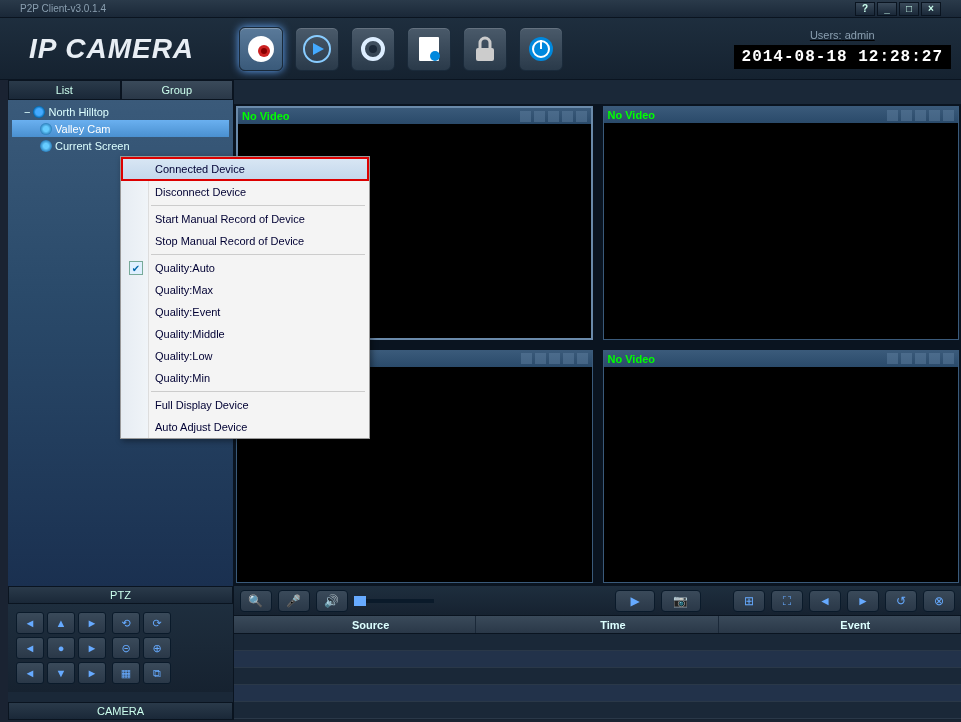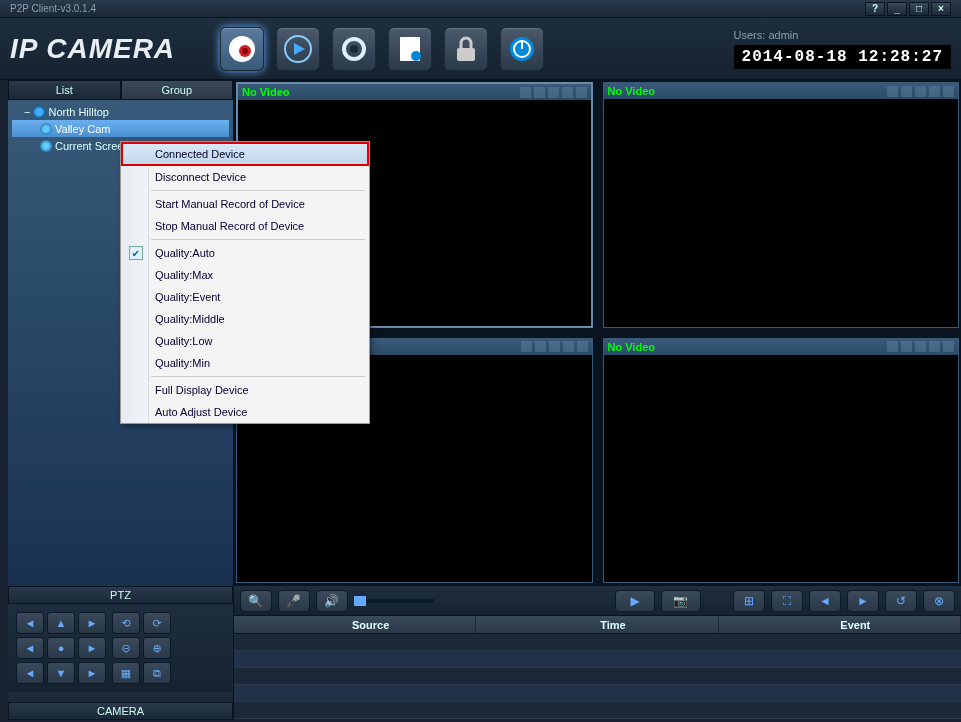--- a/index.html
+++ b/index.html
@@ -1,27 +1,27 @@
 <!DOCTYPE html>
 <html><head>
 <meta charset="utf-8">
 <style>
 * { box-sizing: border-box; margin: 0; padding: 0; font-family: Arial, sans-serif; }
 body { width: 961px; height: 722px; background: #1a2332; overflow: hidden; position: relative; }
 
-.titlebar { height: 18px; background: linear-gradient(#2a3a4a,#1a2838); display: flex; align-items: center; padding: 0 10px; font-size: 10px; color: #8a9fb0; border-bottom: 1px solid #0a1420; }
+.titlebar { height: 18px; background: linear-gradient(#2a3a4a,#1a2838); display: flex; align-items: center; padding: 0 20px; font-size: 10px; color: #8a9fb0; border-bottom: 1px solid #0a1420; }
 .titlebar .spacer { flex: 1; }
 .titlebar .winbtn { width: 20px; height: 14px; margin-left: 2px; background: linear-gradient(#3a4a5a,#1a2838); border: 1px solid #0a1420; display: flex; align-items: center; justify-content: center; color: #cfe; font-size: 10px; font-weight: bold; cursor: pointer; }
 
 .header { height: 62px; background: linear-gradient(#1e2e3e,#152230); display: flex; align-items: center; padding: 0 10px; border-bottom: 1px solid #0a1420; }
-.logo { font-family: Impact, Arial Black, sans-serif; font-size: 28px; color: #e8eef4; letter-spacing: 1px; font-style: italic; font-weight: bold; }
+.logo { font-family: Impact, Arial Black, sans-serif; font-size: 28px; color: #e8eef4; letter-spacing: 1px; font-style: italic; font-weight: bold; margin-left: 19px; }
 .toolbar-main { display: flex; gap: 12px; margin-left: 45px; }
 .tbtn { width: 44px; height: 44px; border-radius: 6px; background: linear-gradient(#4a5a6a,#2a3a4a); border: 1px solid #1a2a3a; display: flex; align-items: center; justify-content: center; cursor: pointer; position: relative; box-shadow: inset 0 1px 0 rgba(255,255,255,0.15); }
 .tbtn.active { background: linear-gradient(#5a7a9a,#3a5a7a); box-shadow: 0 0 8px #6af, inset 0 1px 0 rgba(255,255,255,0.25); }
-.header-right { margin-left: auto; text-align: left; }
+.header-right { margin-left: auto; text-align: center; text-decoration: underline; }
 .users { color: #8a9fb0; font-size: 11px; margin-bottom: 4px; }
 .datetime { background: #000; color: #fff; font-family: 'Courier New', monospace; font-size: 16px; padding: 3px 8px; font-weight: bold; letter-spacing: 1px; }
 
 .content { display: flex; height: 640px; }
 
 .sidebar { width: 226px; background: #1a2838; display: flex; flex-direction: column; border-right: 1px solid #0a1420; margin-left: 8px; }
 .tabs { display: flex; height: 20px; }
 .tab { flex: 1; background: linear-gradient(#2a3a4a,#1a2838); color: #cfe; font-size: 11px; display: flex; align-items: center; justify-content: center; border: 1px solid #0a1420; cursor: pointer; }
 .tab.inactive { background: linear-gradient(#3a4a5a,#2a3848); }
 .tree { flex: 1; background: linear-gradient(to bottom,#3a5a7a,#2a4a6a 40%,#1a3050); padding: 3px 4px; font-size: 11px; color: #dff; overflow: hidden; }
@@ -32,21 +32,21 @@
 .tree-icon-folder { display:inline-block; width:12px; height:12px; background: radial-gradient(circle,#4af 40%,#06a 70%); border-radius:50%; }
 .tree-icon-cam { display:inline-block; width:12px; height:12px; background: radial-gradient(circle,#6cf 30%,#048); border-radius:50%; }
 .ptz-label { height: 18px; background: linear-gradient(#2a3a4a,#1a2838); color: #cfe; font-size: 11px; display: flex; align-items: center; justify-content: center; border: 1px solid #0a1420; }
 .ptz-panel { background: linear-gradient(#1e2e3e,#162230); padding: 8px; display: flex; gap: 6px; }
 .ptz-grid { display: grid; grid-template-columns: repeat(3, 28px); grid-template-rows: repeat(3, 22px); gap: 3px; }
 .ptz-btn { background: linear-gradient(#3a4a5a,#2a3848); border: 1px solid #0a1a2a; border-radius: 3px; display: flex; align-items: center; justify-content: center; color: #6af; font-size: 11px; cursor: pointer; }
 .ptz-grid2 { display: grid; grid-template-columns: repeat(2, 28px); grid-template-rows: repeat(3, 22px); gap: 3px; }
 .preset-label { height: 18px; background: linear-gradient(#2a3a4a,#1a2838); color: #cfe; font-size: 11px; display: flex; align-items: center; justify-content: center; border: 1px solid #0a1420; margin-top: 10px;}
 
 .main { flex: 1; display: flex; flex-direction: column; background: #1a2838; position: relative; }
-.video-grid { display: grid; grid-template-columns: 1fr 1fr; grid-template-rows: 1fr 1fr; gap: 10px; height: 626px; padding: 2px; background: #0a1420; }
+.video-grid { display: grid; grid-template-columns: 1fr 1fr; grid-template-rows: 1fr 1fr; gap: 10px; height: 626px; padding: 2px; background: #0a1420; margin-top: 24px; }
 .video-cell { background: #000; border: 1px solid #3a5a7a; display: flex; flex-direction: column; }
 .video-cell.active { border: 2px solid #6a8aaa; }
 .video-header { height: 16px; background: linear-gradient(#3a5a7a,#2a4a6a); display: flex; align-items: center; padding: 0 4px; }
 .novideo { color: #0f0; font-weight: bold; font-size: 11px; }
 .video-ctrls { margin-left: auto; display: flex; gap: 3px; }
 .vctl { width: 11px; height: 11px; opacity: 0.4; cursor: pointer; background: #6a8aaa; }
 .video-body { flex: 1; background: #000; }
 
 .bottom-bar { height: 30px; display: flex; align-items: center; gap: 6px; padding: 4px 6px; background: linear-gradient(#1e2e3e,#162230); border-top: 1px solid #0a1420; }
 .bbtn { width: 32px; height: 22px; background: linear-gradient(#3a4a5a,#2a3848); border: 1px solid #0a1a2a; border-radius: 4px; display: flex; align-items: center; justify-content: center; color: #6af; font-size: 12px; cursor: pointer; }
@@ -56,21 +56,21 @@
 .vol-fill { position: absolute; left:0; top:-3px; width: 12px; height: 10px; background: #6af; }
 
 .event-table { background: linear-gradient(#1e2e3e,#162230); border-top: 1px solid #0a1420; }
 .ev-head { display: flex; height: 18px; background: linear-gradient(#3a4a5a,#2a3848); border-bottom: 1px solid #0a1420; }
 .ev-col { flex: 1; color: #dff; font-size: 11px; font-weight: bold; display: flex; align-items: center; justify-content: center; border-right: 1px solid #1a2838; padding-left: 32px; }
 .ev-body { height: 86px; }
 .ev-row { height: 17px; border-bottom: 1px solid #2a3848; display: flex; }
 .ev-row:nth-child(even) { background: #22324a; }
 .ev-row:nth-child(odd) { background: #1a2838; }
 
-.context-menu { position: absolute; left: 120px; top: 141px; width: 250px; background: #f4f4f4; border: 1px solid #999; font-size: 11px; color: #003; box-shadow: 2px 2px 6px rgba(0,0,0,0.4); z-index: 50; }
+.context-menu { position: absolute; left: 120px; top: 156px; width: 250px; background: #f4f4f4; border: 1px solid #999; font-size: 11px; color: #003; box-shadow: 2px 2px 6px rgba(0,0,0,0.4); z-index: 50; }
 .cm-item { height: 22px; display: flex; align-items: center; padding-left: 34px; cursor: pointer; position: relative; }
 .cm-item.highlight { background: linear-gradient(#d8e6f4,#c4d8ec); border: 2px solid #d00; height: 24px; padding-left: 32px;}
 .cm-sep { height: 1px; background: #ccc; margin: 2px 4px 2px 30px; }
 .cm-check { position: absolute; left: 8px; width: 14px; height: 14px; border: 1px solid #7a9; background: #dff0ff; color: #06a; font-size: 10px; display: flex; align-items: center; justify-content: center; }
 .cm-gutter { position:absolute; left:0; top:0; bottom:0; width: 28px; background: linear-gradient(to right,#e6ecf2,#f0f4f8); border-right: 1px solid #ddd; pointer-events: none;}
 </style>
 </head>
 <body>
 
 <div class="titlebar">

